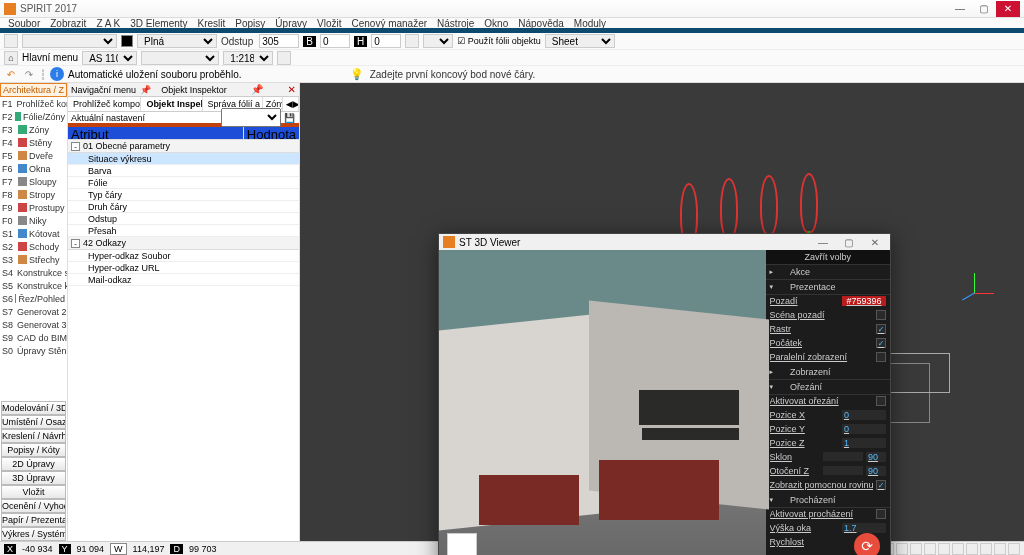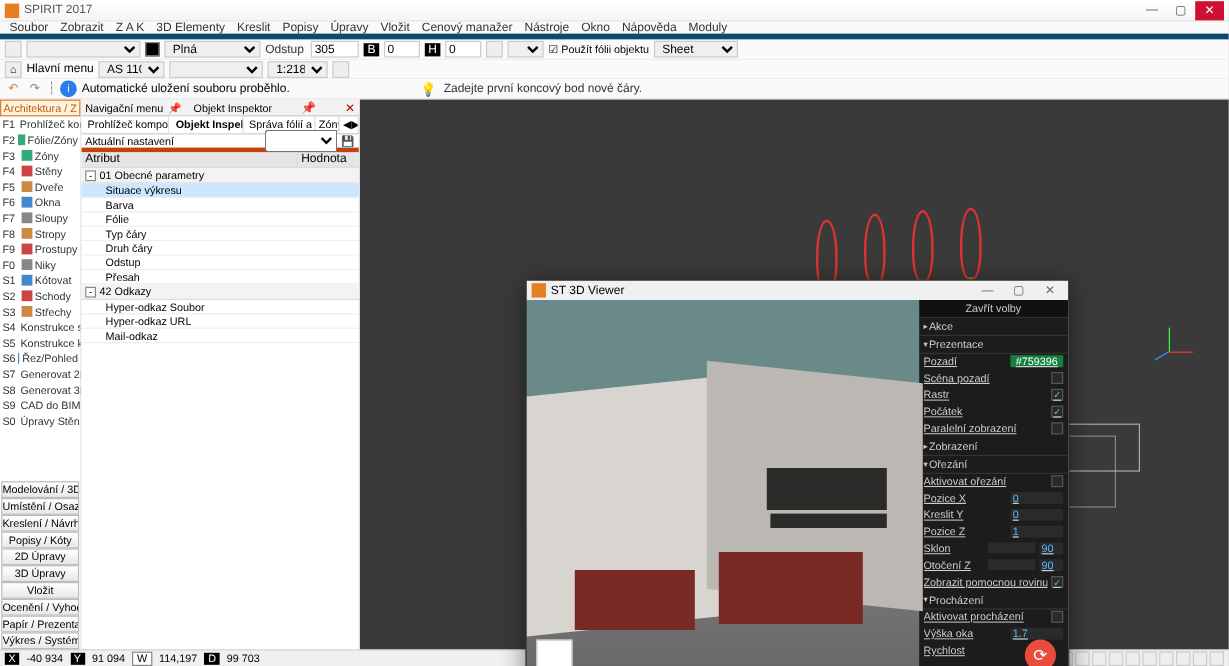--- a/index.html
+++ b/index.html
@@ -40,21 +40,21 @@
 .leftcol .btn { height: 14px; border: 1px solid #bbb; background: linear-gradient(#fff,#e8e8e8); font-size: 9px; text-align: center; line-height: 12px; white-space: nowrap; overflow: hidden; margin: 0 1px; }
 
 .insp { width: 232px; border-right: 1px solid #ddd; display: flex; flex-direction: column; background: #fff; }
 .insp .hdrrow { height: 14px; background: #f2f2f2; border-bottom: 1px solid #ccc; display: flex; align-items: center; font-size: 9px; padding: 0 3px; gap: 4px; }
 .insp .close { margin-left: auto; color: #b00; font-size: 10px; }
 .insp .tabs { display: flex; height: 15px; border-bottom: 1px solid #ccc; font-size: 9px; }
 .insp .tab { padding: 1px 3px; border-right: 1px solid #ddd; display: flex; align-items: center; gap: 2px; white-space: nowrap; overflow:hidden; }
 .insp .tab .tic { width: 9px; height: 9px; background: #e67e22; }
 .insp .tab.active { background: #fff; font-weight: bold; }
 .insp .sub { height: 15px; display: flex; align-items: center; padding: 0 3px; font-size: 9px; border-bottom: 4px solid #c2410c; gap: 4px; }
-.insp .cols { height: 13px; display: flex; border-bottom: 1px solid #ddd; font-size: 10px; background: #e5e5e5; }
+.insp .cols { height: 13px; display: flex; border-bottom: 1px solid #ddd; font-size: 13px; background: #1d4ed8; }
 .insp .cols span { padding: 0 3px; }
 .insp .cols span:first-child { width: 180px; border-right: 1px solid #ddd; }
 .insp .grp { height: 13px; background: #f3f3f3; border-bottom: 1px solid #ddd; font-size: 9px; padding: 0 3px; display: flex; align-items: center; gap: 3px; }
 .insp .grp .exp { width: 9px; height: 9px; border: 1px solid #888; font-size: 8px; line-height: 7px; text-align: center; background: #fff; }
 .insp .row { height: 12px; border-bottom: 1px solid #eee; font-size: 9px; padding-left: 20px; display: flex; align-items: center; white-space: nowrap; overflow: hidden; }
 
 .viewport { flex: 1; background: #3a3a3a; position: relative; }
 .wire { position: absolute; left: 320px; top: 130px; width: 370px; height: 270px; }
 .wire .box { position: absolute; border: 1px solid #fff; }
 .wire .red { border-color: #d33; background: rgba(200,40,40,0.4); }
@@ -74,21 +74,21 @@
 .viewer .vbody { display: flex; height: 321px; }
 .viewer .render { width: 328px; background: linear-gradient(#6a8a8a 0%, #6a8a8a 45%, #888 45%, #666 100%); position: relative; }
 .viewer .render .building { position: absolute; left: 0; top: 70px; width: 328px; height: 210px; }
 .viewer .render .wall1 { position:absolute; left:0; top:0; width:200px; height:200px; background:#d8d4d0; transform: skewY(-6deg); }
 .viewer .render .wall2 { position:absolute; left:150px; top:-10px; width:180px; height:190px; background:#bbb8b4; transform: skewY(6deg); }
 .viewer .render .win { position:absolute; background:#2a2a28; }
 .viewer .render .red { position:absolute; background:#7a2a24; }
 .viewer .render .nav { position: absolute; left: 8px; bottom: 8px; width: 30px; height: 30px; background: #fff; border: 1px solid #ccc; }
 .viewer .panel { width: 125px; background: #1c1c1c; color: #ccc; font-size: 9px; overflow: hidden; }
 .viewer .panel .phdr { background: #111; text-align: center; padding: 2px; border-bottom: 1px solid #333; }
-.viewer .panel .sect { padding: 2px 4px; border-bottom: 1px solid #333; display: flex; align-items: center; gap: 1px; }
+.viewer .panel .sect { padding: 2px 4px; border-bottom: 1px solid #333; display: flex; align-items: center; gap: 17px; }
 .viewer .panel .sect .arr { font-size: 7px; }
 .viewer .panel .prow { display: flex; align-items: flex-start; padding: 1px 4px; height: 14px; gap: 3px; text-decoration: underline; }
 .viewer .panel .prow .lbl { flex: 1; white-space: nowrap; overflow: hidden; }
 .viewer .panel .prow .val { width: 44px; background: #2a2a2a; padding: 0 2px; text-align: left; color: #5bf; font-size: 9px; }
 .viewer .panel .prow .chk { width: 10px; height: 10px; background: #2a2a2a; border: 1px solid #555; display:flex;align-items:center;justify-content:center;font-size:8px;color:#5bf; }
 .viewer .panel .prow .slider { flex:0 0 40px; height: 9px; background: #2a2a2a; position: relative; }
 .viewer .panel .prow .slider .fill { height:100%; background:#2b7de9; }
 .viewer .fab { position: absolute; right: 10px; bottom: 10px; width: 26px; height: 26px; border-radius: 50%; background: #e74c3c; color: #fff; display: flex; align-items: center; justify-content: center; font-size: 14px; }
 
 .statusbar { height: 14px; background: #f0f0f0; border-top: 1px solid #ccc; display: flex; align-items: center; font-size: 9px; padding: 0 4px; gap: 2px; }
@@ -408,21 +408,21 @@
           <div class="sect">
               <span class="arr">▸</span>
               <span>Akce</span>
             </div>
           <div class="sect">
               <span class="arr">▾</span>
               <span>Prezentace</span>
             </div>
           <div class="prow">
               <span class="lbl">Pozadí</span>
-              <span class="val" style="background:#15803d;color:#fff;text-align:center">#759396</span>
+              <span class="val" style="background:#b91c1c;color:#fff;text-align:center">#759396</span>
             </div>
           <div class="prow">
               <span class="lbl">Scéna pozadí</span>
               <span class="chk"></span>
             </div>
           <div class="prow">
               <span class="lbl">Rastr</span>
               <span class="chk">✓</span>
             </div>
           <div class="prow">
@@ -443,21 +443,21 @@
             </div>
           <div class="prow">
               <span class="lbl">Aktivovat ořezání</span>
               <span class="chk"></span>
             </div>
           <div class="prow">
               <span class="lbl">Pozice X</span>
               <span class="val">0</span>
             </div>
           <div class="prow">
-              <span class="lbl">Kreslit Y</span>
+              <span class="lbl">Pozice Y</span>
               <span class="val">0</span>
             </div>
           <div class="prow">
               <span class="lbl">Pozice Z</span>
               <span class="val">1</span>
             </div>
           <div class="prow">
               <span class="lbl">Sklon</span>
               <span class="slider"><span class="fill" style="width:100%"></span></span>
               <span class="val" style="width:20px">90</span>

